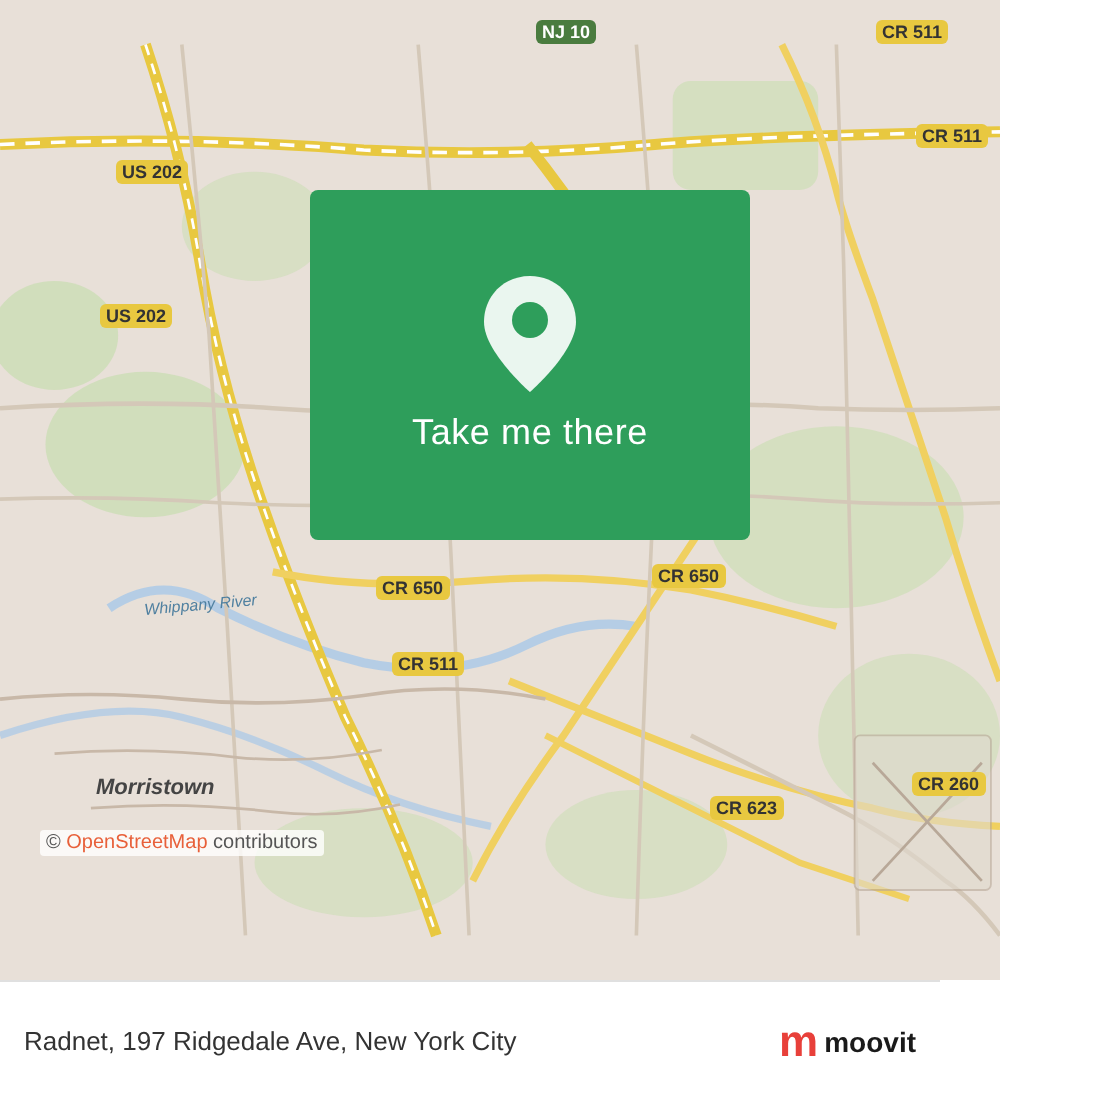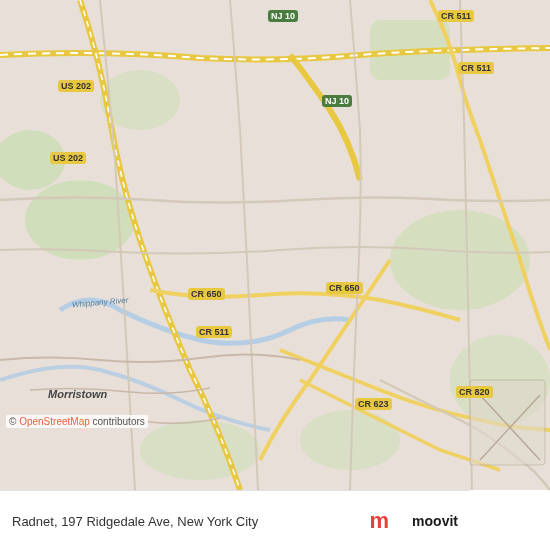--- a/index.html
+++ b/index.html
@@ -5,21 +5,21 @@
     * { margin: 0; padding: 0; box-sizing: border-box; }
     body {
       width: 550px;
       height: 550px;
       overflow: hidden;
       font-family: Arial, sans-serif;
       position: relative;
     }
 
     #map-container {
-      width: 550px;
+      width: 500px;
       height: 490px;
       position: relative;
       overflow: hidden;
       background-color: #e8e0d8;
     }
 
     
     #map-svg {
       width: 100%;
       height: 100%;
@@ -88,27 +88,26 @@
     #moovit-m {
       font-size: 22px;
       font-weight: 700;
       color: #e8403a;
     }
 
     #moovit-text {
       font-size: 14px;
       font-weight: 600;
       color: #1a1a1a;
-      margin-left: 20px;
     }
 
     #attribution {
       position: absolute;
       bottom: 62px;
-      left: 6px;
+      left: 20px;
       font-size: 10px;
       color: #555;
       background: rgba(255,255,255,0.8);
       padding: 1px 3px;
       border-radius: 2px;
     }
 
     
     .road-label {
       position: absolute;
@@ -205,26 +204,34 @@
   <div class="road-label road-label-yellow" style="top:152px; left:50px;">US 202</div>
 
   <div class="road-label road-label-yellow" style="top:288px; left:188px;">CR 650</div>
 
   <div class="road-label road-label-yellow" style="top:282px; left:326px;">CR 650</div>
 
   <div class="road-label road-label-yellow" style="top:326px; left:196px;">CR 511</div>
 
   <div class="road-label road-label-yellow" style="top:398px; left:308px;margin-left:47px;">CR 623</div>
 
-  <div class="road-label road-label-yellow" style="top:386px; left:456px;">CR 820</div>
+  <div class="road-label road-label-yellow" style="top:386px; left:456px;">CR 260</div>
 
   <div style="position:absolute; top:388px; left:48px; font-size:11px; font-weight:600; color:#444; font-style:italic;">Morristown</div>
 
   <div style="position:absolute; top:298px; left:72px; font-size:8px; color:#5080a0; transform:rotate(-5deg); font-style:italic;">Whippany River</div>
 
+  <div id="overlay-panel">
+
+    <svg id="location-pin" viewBox="0 0 50 60" xmlns="http://www.w3.org/2000/svg">
+      <path d="M 25 0 C 12 0 2 10 2 23 C 2 38 25 58 25 58 C 25 58 48 38 48 23 C 48 10 38 0 25 0 Z" fill="white" opacity="0.9"></path>
+      <circle cx="25" cy="22" r="9" fill="#2e9e5b"></circle>
+    </svg>
+    <div id="take-me-button">Take me there</div>
+  </div>
 
   <div id="attribution">
     © <span style="color:#e8603a;">OpenStreetMap</span> contributors
   </div>
 </div>
 
 <div id="bottom-bar">
   <div id="bottom-text">
     <span id="address-text">Radnet, 197 Ridgedale Ave, New York City</span>
   </div>

